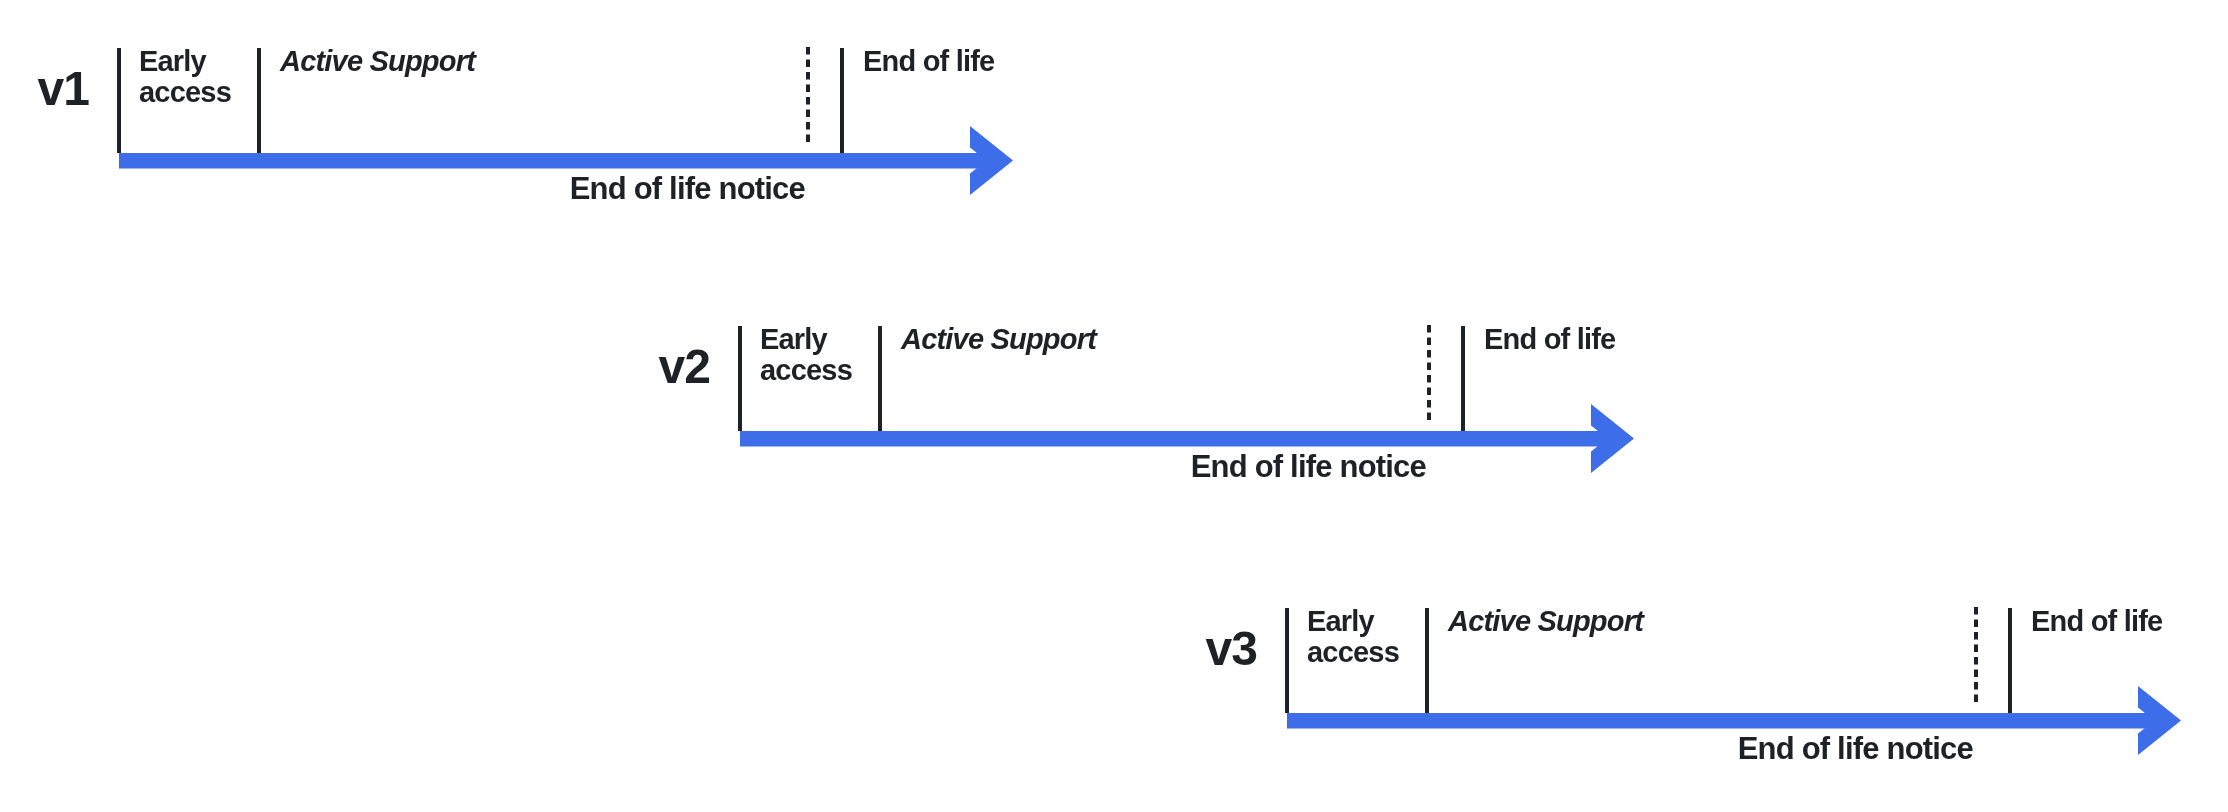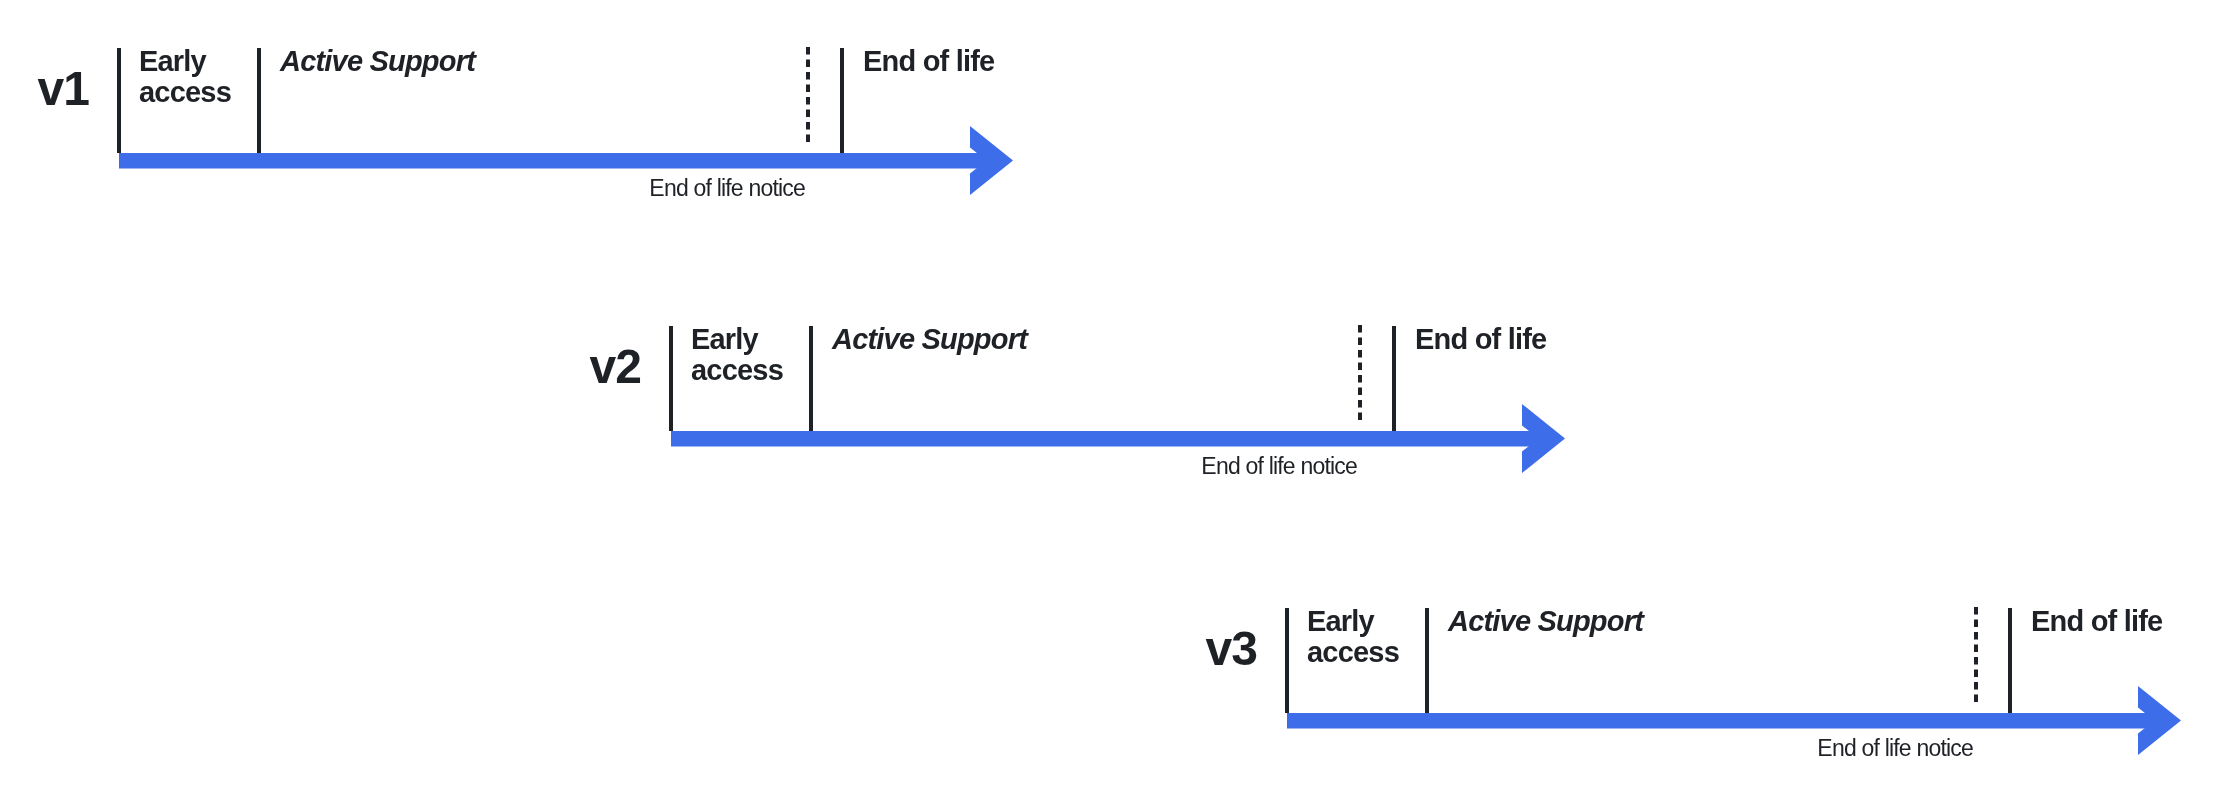--- a/index.html
+++ b/index.html
@@ -18,21 +18,21 @@
     height:812px;
     background:var(--bg);
     overflow:hidden;
   }
   .row{
     position:absolute;
     width:960px;
     height:210px;
   }
   .row-1{left:119px;top:30px;}
-  .row-2{left:671px;top:308px;}
+  .row-2{left:740px;top:308px;}
   .row-3{left:1287px;top:590px;}
 
   .version{
     position:absolute;
     left:-180px;
     width:150px;
     top:35px;
     text-align:right;
     font-size:48px;
     line-height:48px;
@@ -64,23 +64,23 @@
     white-space:pre-line;
   }
   .phase-early{left:20px;}
   .phase-active{left:161px;font-style:italic;}
   .phase-eol{left:744px;white-space:nowrap;}
 
   .notice{
     position:absolute;
     top:143px;
     right:274px;           
-    font-size:23px;
+    font-size:31px;
     line-height:31px;
-    font-weight:400;
+    font-weight:700;
     letter-spacing:-0.8px;
     color:var(--ink);
     white-space:nowrap;
     text-align:left;
   }
 </style>
 </head>
 <body>
 
 <div class="canvas">

